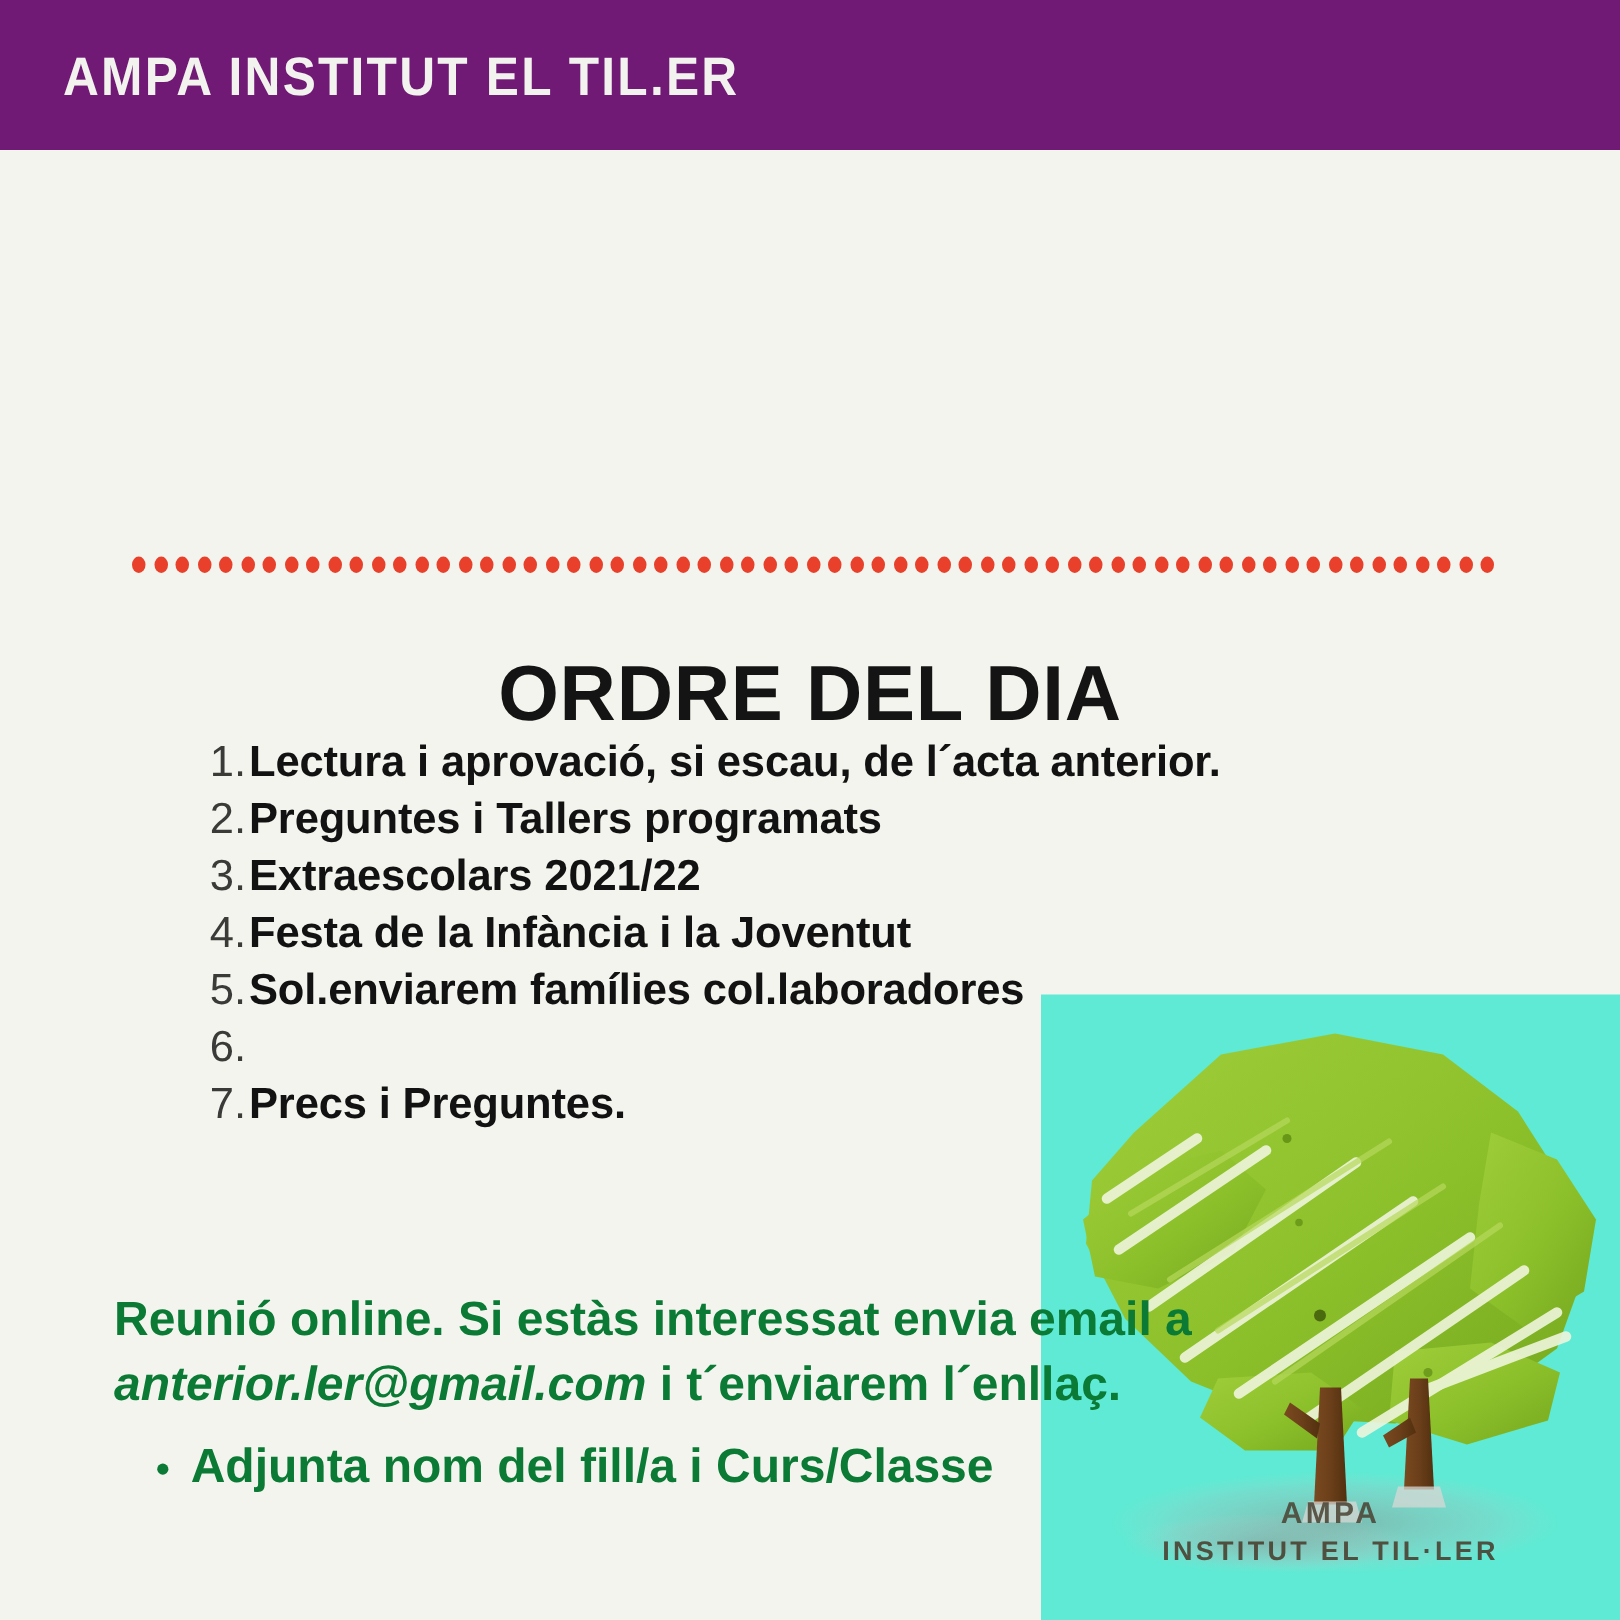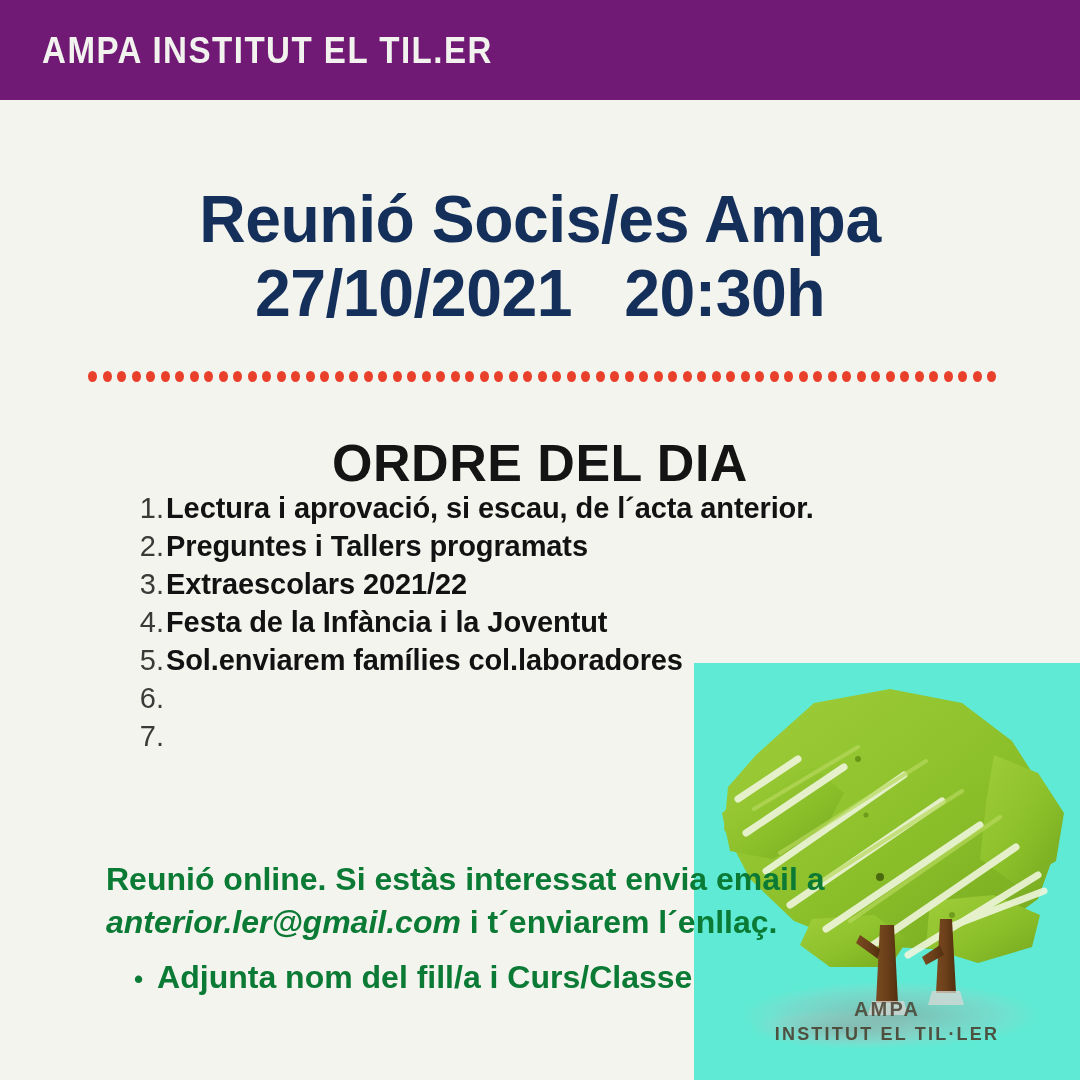--- a/index.html
+++ b/index.html
@@ -168,21 +168,21 @@
   }
   .logo-caption-2 {
     font-size: 18px;
     line-height: 26px;
     opacity: 0.9;
   }
 
   
   .contact-block {
     position: absolute;
-    left: 106px;
+    left: 76px;
     top: 858px;
     width: 780px;
     color: #0A7A35;
     font-family: "Liberation Sans Narrow", "Liberation Sans", sans-serif;
     font-weight: bold;
     font-size: 32px;
     line-height: 43px;
   }
   .contact-line-1 { white-space: nowrap; }
   .contact-line-2 { white-space: nowrap; }
@@ -208,24 +208,20 @@
 </style>
 </head>
 <body>
 
 <div id="poster">
 
   <div class="header-bar">
     <div class="header-title">AMPA INSTITUT EL TIL.ER</div>
   </div>
 
-  <div class="title-block">
-    <div class="title-line1">Reunió Socis/es Ampa</div>
-    <div class="title-line2">27/10/2021   20:30h</div>
-  </div>
 
   <div class="divider-dots" id="divider-dots">
       <span class="dot" style="background: rgb(232, 64, 42);"></span>
       <span class="dot" style="background: rgb(232, 64, 42);"></span>
       <span class="dot" style="background: rgb(232, 64, 42);"></span>
       <span class="dot" style="background: rgb(232, 64, 42);"></span>
       <span class="dot" style="background: rgb(232, 64, 42);"></span>
       <span class="dot" style="background: rgb(232, 64, 42);"></span>
       <span class="dot" style="background: rgb(232, 64, 42);"></span>
       <span class="dot" style="background: rgb(232, 64, 42);"></span>
@@ -307,20 +303,21 @@
       </div>
       <div class="agenda-item">
         <span class="agenda-num">5.</span>
         <span class="agenda-text">Sol.enviarem famílies col.laboradores</span>
       </div>
       <div class="agenda-item">
         <span class="agenda-num">6.</span>
       </div>
       <div class="agenda-item">
         <span class="agenda-num">7.</span>
+        <span class="agenda-text">Precs i Preguntes.</span>
       </div>
     </div>
 
   <div class="logo-panel">
     <svg class="logo-canvas" viewBox="0 0 386 450" aria-hidden="true">
       <defs>
         <linearGradient id="leafgrad" x1="0" y1="0" x2="1" y2="1">
           <stop offset="0%" stop-color="#9FCE3A"></stop>
           <stop offset="55%" stop-color="#8CC02A"></stop>
           <stop offset="100%" stop-color="#76A81F"></stop>

